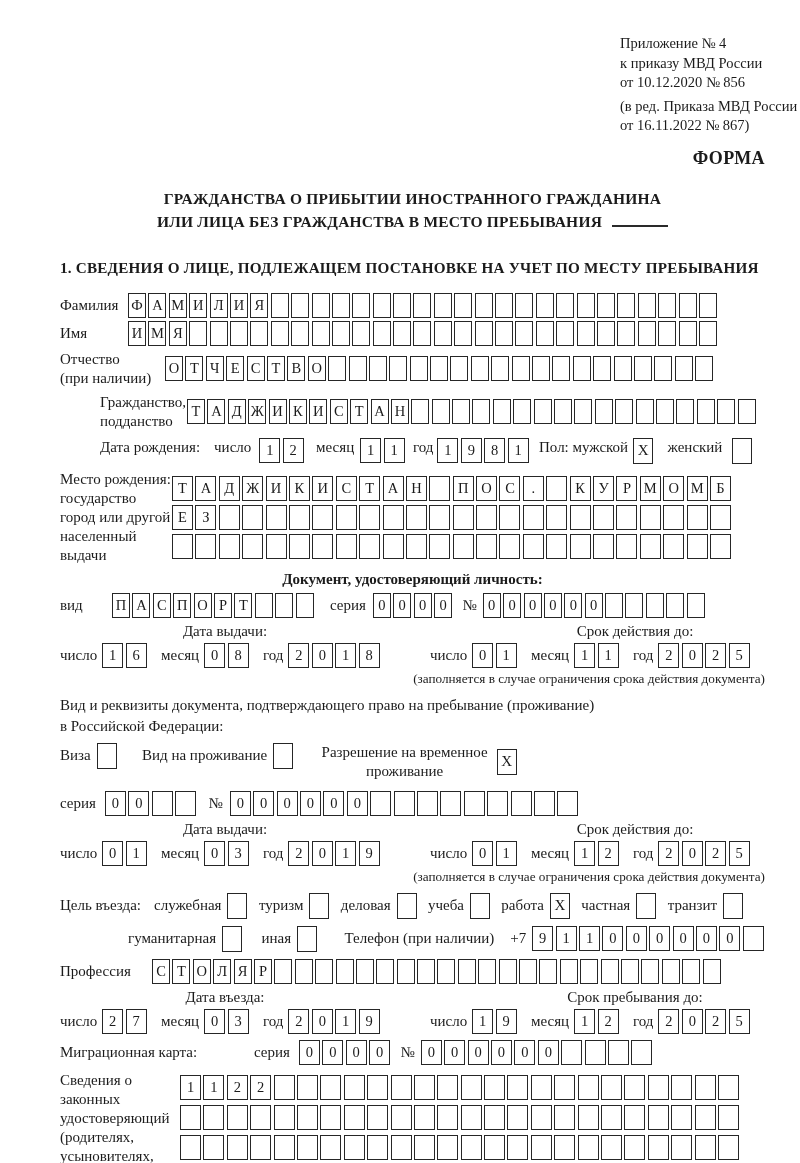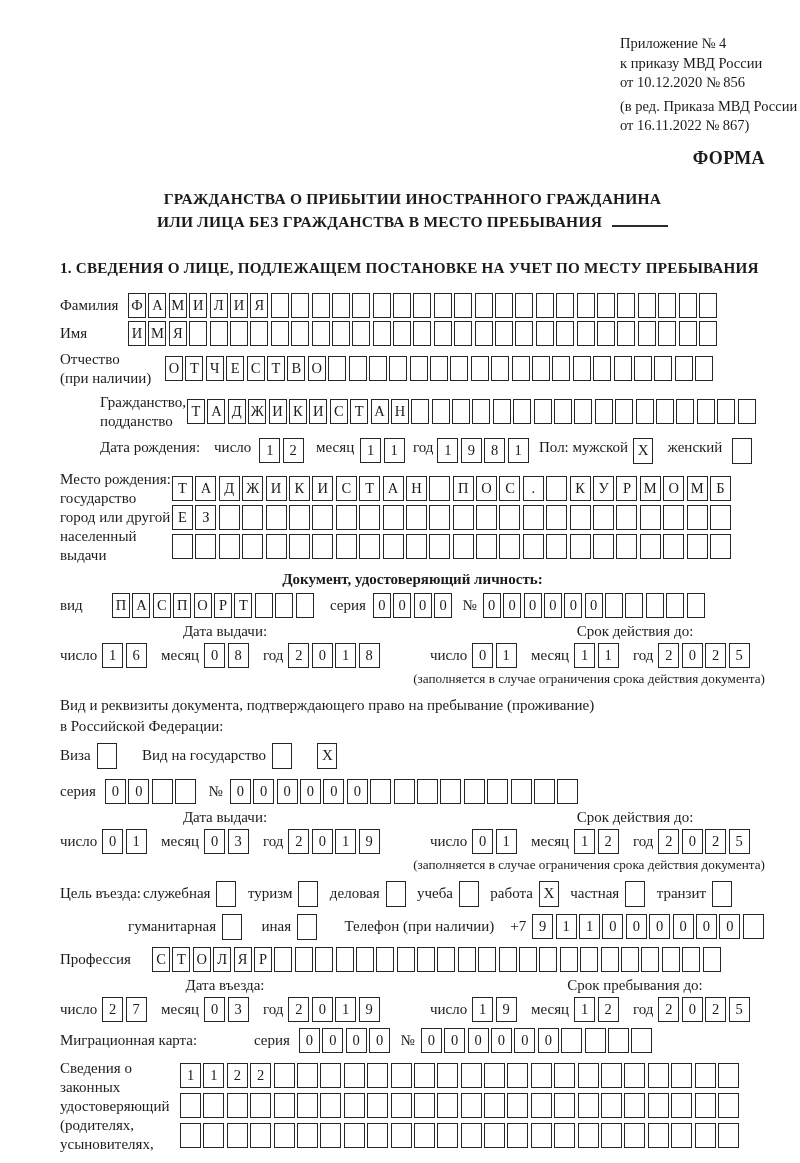--- a/index.html
+++ b/index.html
@@ -437,26 +437,27 @@
   </div>
 
   <div class="optrow">
     <div class="opt">
       <span class="lbl">Виза</span>
       <span class="boxes cb">
           <span class="bx"></span>
         </span>
     </div>
     <div class="opt" style="margin-left:14px">
-      <span class="lbl">Вид на государство</span>
+      <span class="lbl">Вид на проживание</span>
       <span class="boxes cb">
           <span class="bx"></span>
         </span>
     </div>
     <div class="opt" style="margin-left:14px">
+      <span class="lbl opt-c">Разрешение на временное проживание</span>
       <span class="boxes cb">
           <span class="bx">X</span>
         </span>
     </div>
   </div>
 
   <div class="frow" style="align-items:center;margin-top:10px">
     <div class="lbl" style="margin-right:9px">серия</div>
     <div class="boxes wide" style="margin-right:10px">
         <span class="bx">0</span>
@@ -530,21 +531,21 @@
             <span class="bx">0</span>
             <span class="bx">2</span>
             <span class="bx">5</span>
           </span>
       </div>
     </div>
     <div class="note">(заполняется в случае ограничения срока действия документа)</div>
   </div>
 
   <div class="frow" style="align-items:center;margin-top:8px">
-    <span class="lbl" style="margin-right:2px">Цель въезда: </span>
+    <span class="lbl" style="margin-right:13px">Цель въезда: </span>
     <span class="opt">
         <span class="lbl">служебная</span>
         <span class="boxes cb">
           <span class="bx"></span>
         </span>
       </span>
     <span class="opt">
         <span class="lbl">туризм</span>
         <span class="boxes cb">
           <span class="bx"></span>

